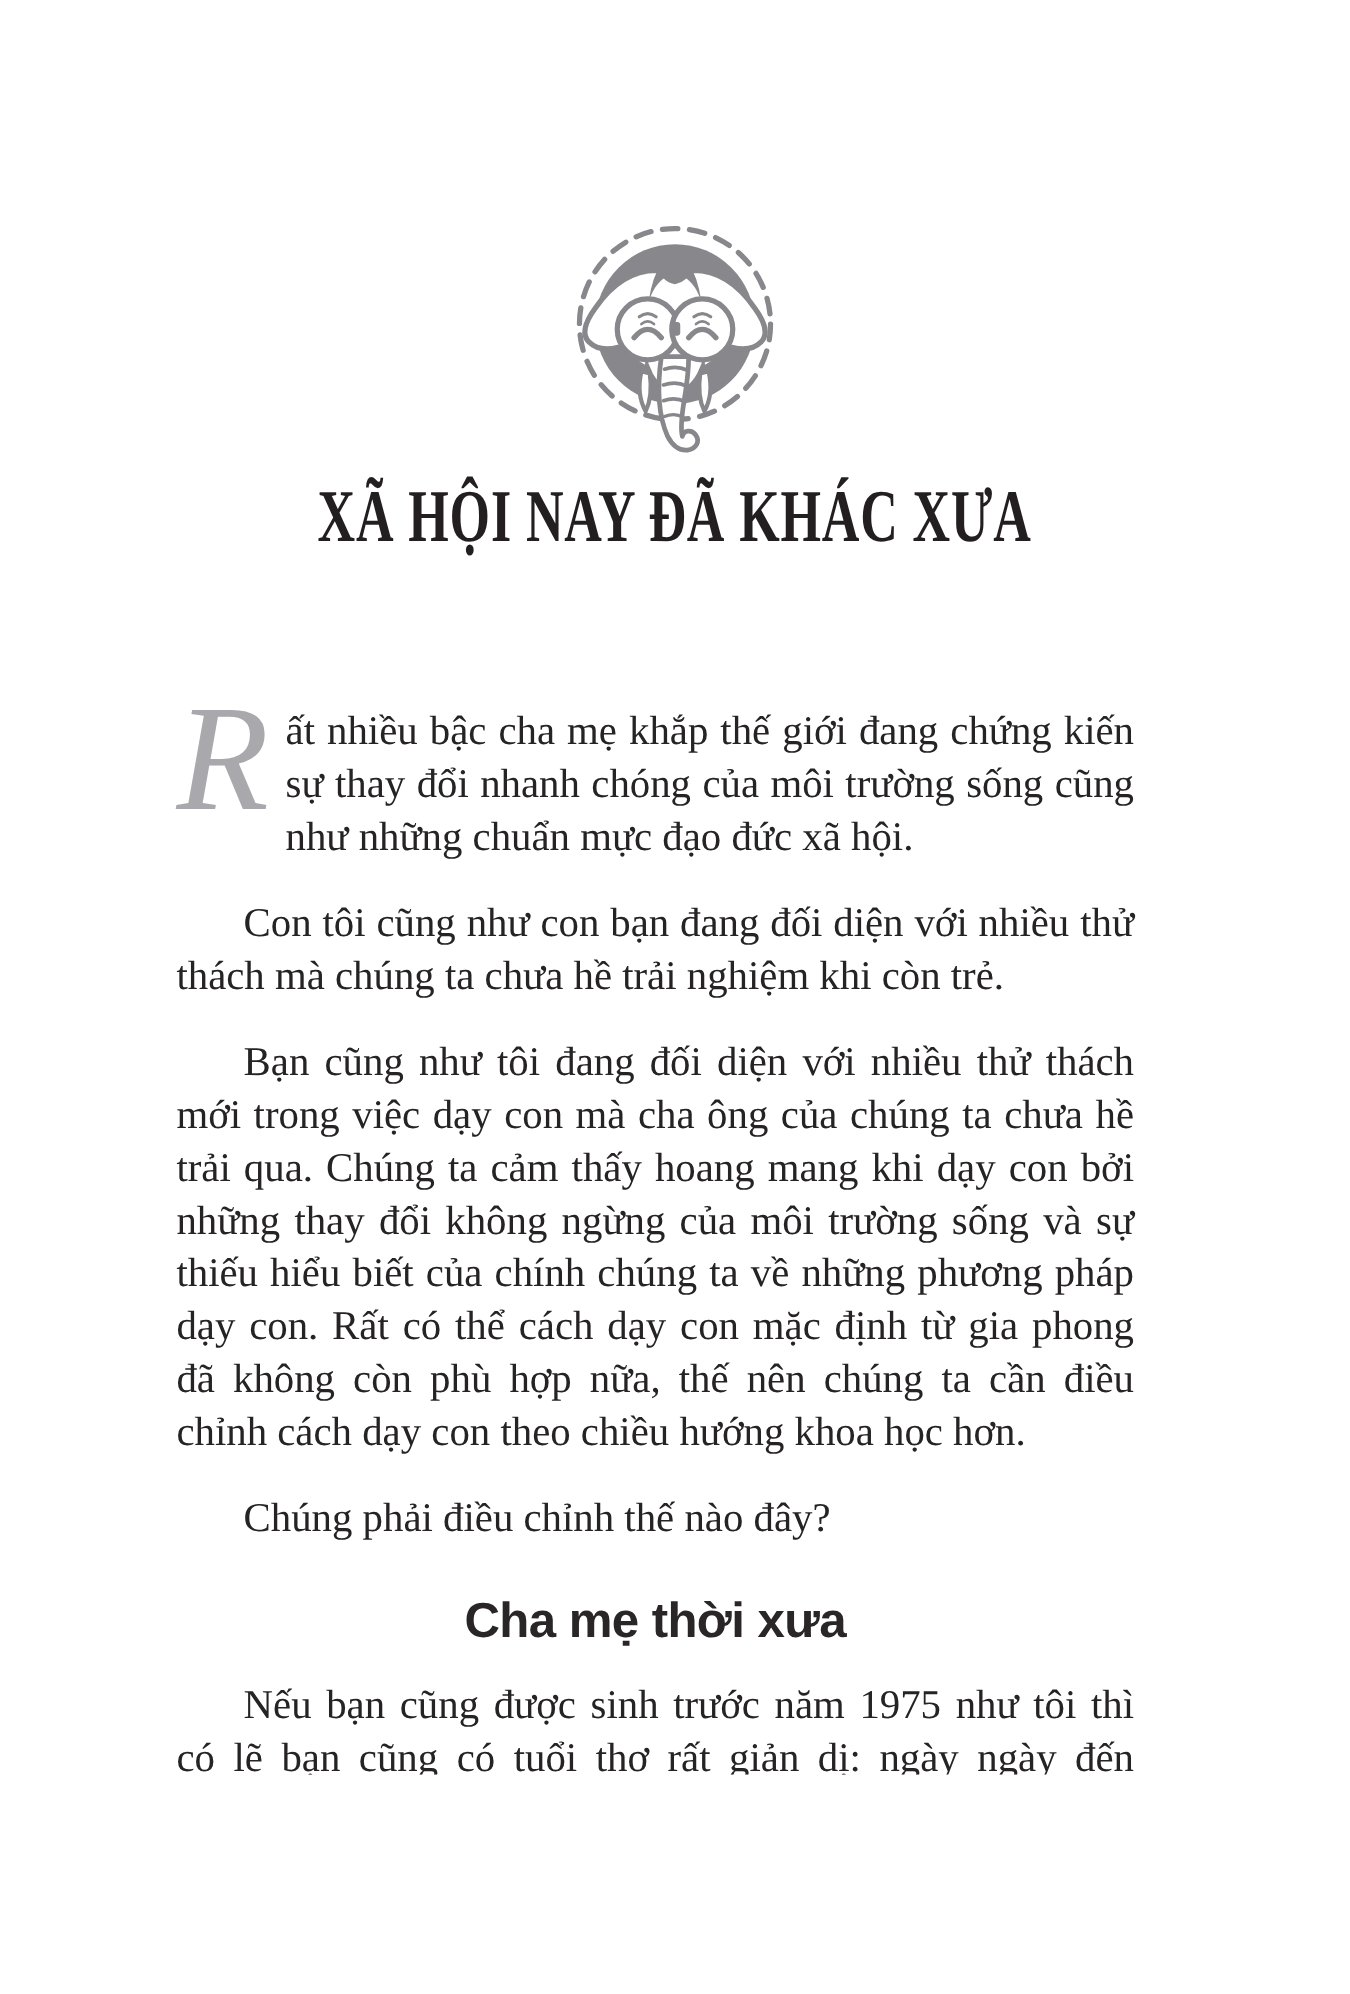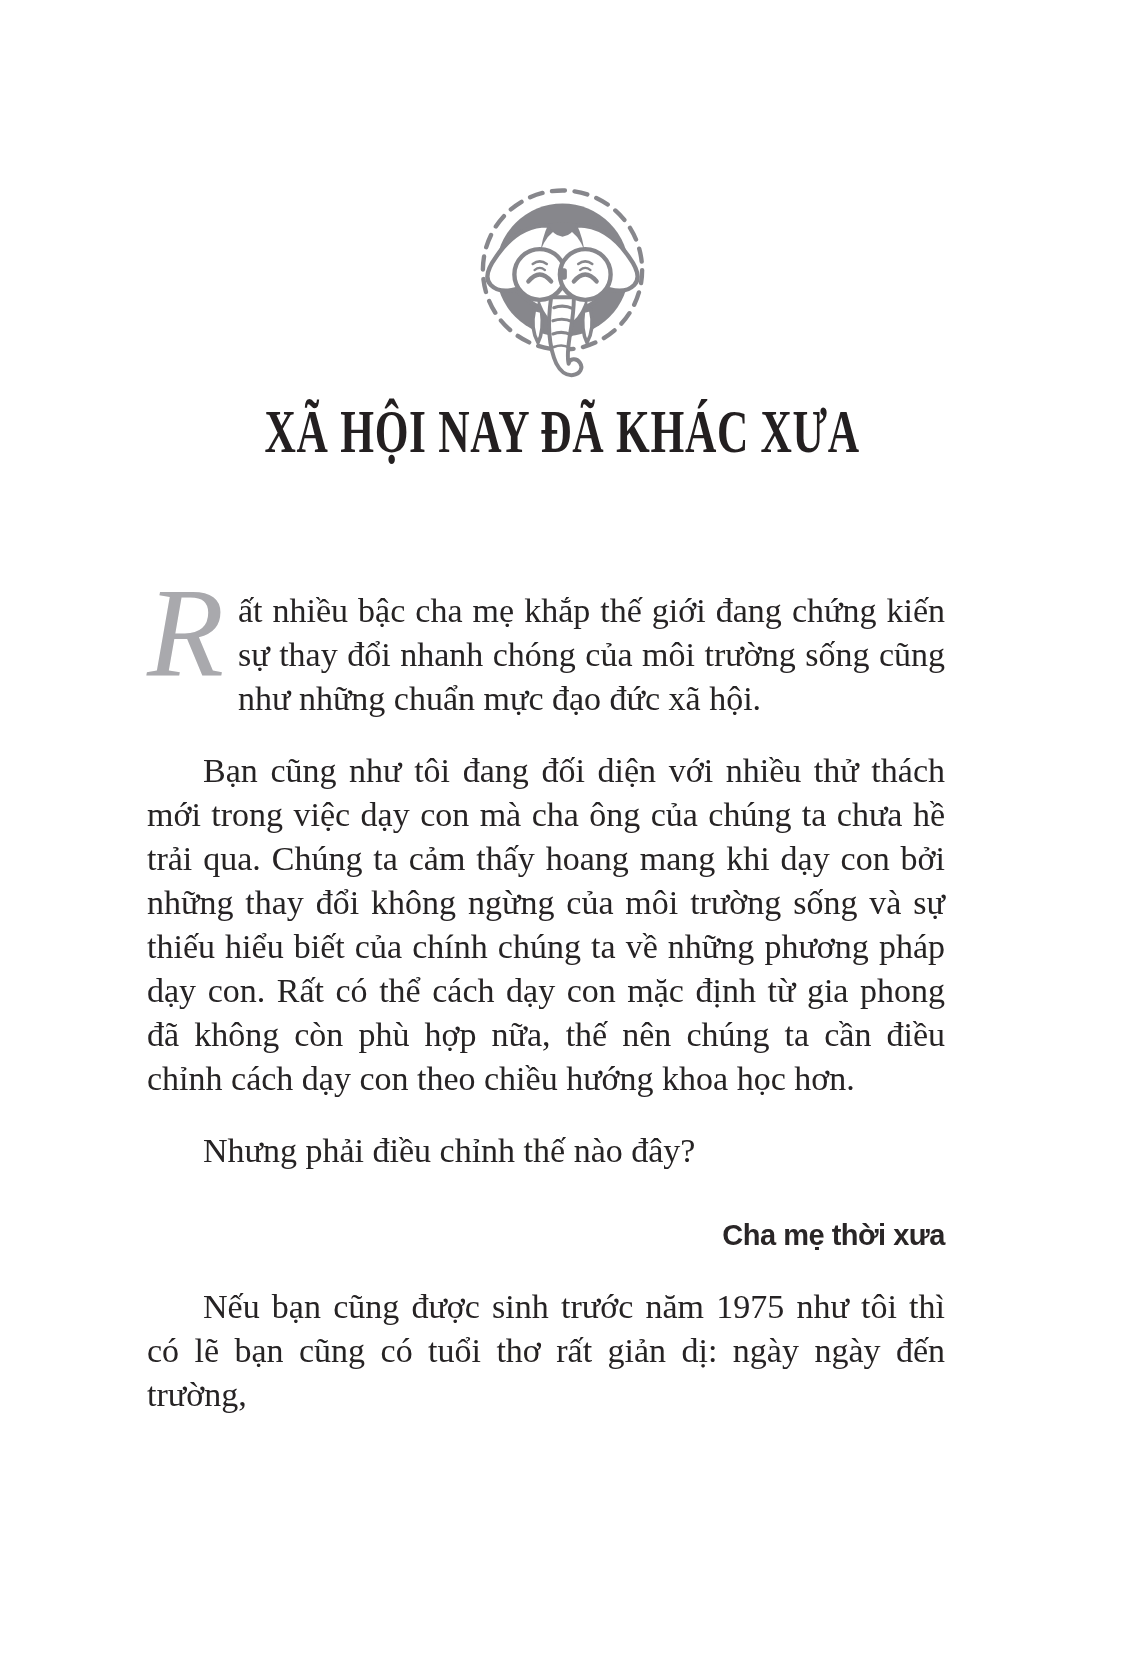--- a/index.html
+++ b/index.html
@@ -50,25 +50,25 @@
     font-size: 126px;
     line-height: 86px;
     height: 88px;
     color: #a9a9ad;
     margin: 2px 14px 0 0;
   }
   .section-heading {
     margin: 38px 0 26px 0;
     font-family: "Liberation Sans", sans-serif;
     font-weight: 700;
-    font-size: 29px;
+    font-size: 41px;
     line-height: 48px;
     letter-spacing: -0.5px;
     color: #2a2627;
-    text-align: right;
+    text-align: center;
   }
 </style>
 </head>
 <body>
 
 <div class="page">
 
   <div class="logo">
     <svg viewBox="0 0 200 235" width="175" height="206" xmlns="http://www.w3.org/2000/svg">
       <g stroke-linecap="round" stroke-linejoin="round">
@@ -107,23 +107,24 @@
       </g>
     </svg>
   </div>
 
   <h1 class="chapter-title"><span class="title-text">XÃ HỘI NAY ĐÃ KHÁC XƯA</span></h1>
 
   <div class="content">
 
     <p class="para"><span class="dropcap">R</span><span>ất nhiều bậc cha mẹ khắp thế giới đang chứng kiến sự thay đổi nhanh chóng của môi trường sống cũng như những chuẩn mực đạo đức xã hội.</span></p>
 
+    <p class="para indent">Con tôi cũng như con bạn đang đối diện với nhiều thử thách mà chúng ta chưa hề trải nghiệm khi còn trẻ.</p>
 
     <p class="para indent">Bạn cũng như tôi đang đối diện với nhiều thử thách mới trong việc dạy con mà cha ông của chúng ta chưa hề trải qua. Chúng ta cảm thấy hoang mang khi dạy con bởi những thay đổi không ngừng của môi trường sống và sự thiếu hiểu biết của chính chúng ta về những phương pháp dạy con. Rất có thể cách dạy con mặc định từ gia phong đã không còn phù hợp nữa, thế nên chúng ta cần điều chỉnh cách dạy con theo chiều hướng khoa học hơn.</p>
 
-    <p class="para indent">Nhưng phải điều chỉnh thế nào đây?</p>
+    <p class="para indent">Chúng phải điều chỉnh thế nào đây?</p>
 
     <h2 class="section-heading">Cha mẹ thời xưa</h2>
 
     <p class="para indent">Nếu bạn cũng được sinh trước năm 1975 như tôi thì có lẽ bạn cũng có tuổi thơ rất giản dị: ngày ngày đến trường,</p>
 
   </div>
 </div>
 
 </body></html>

